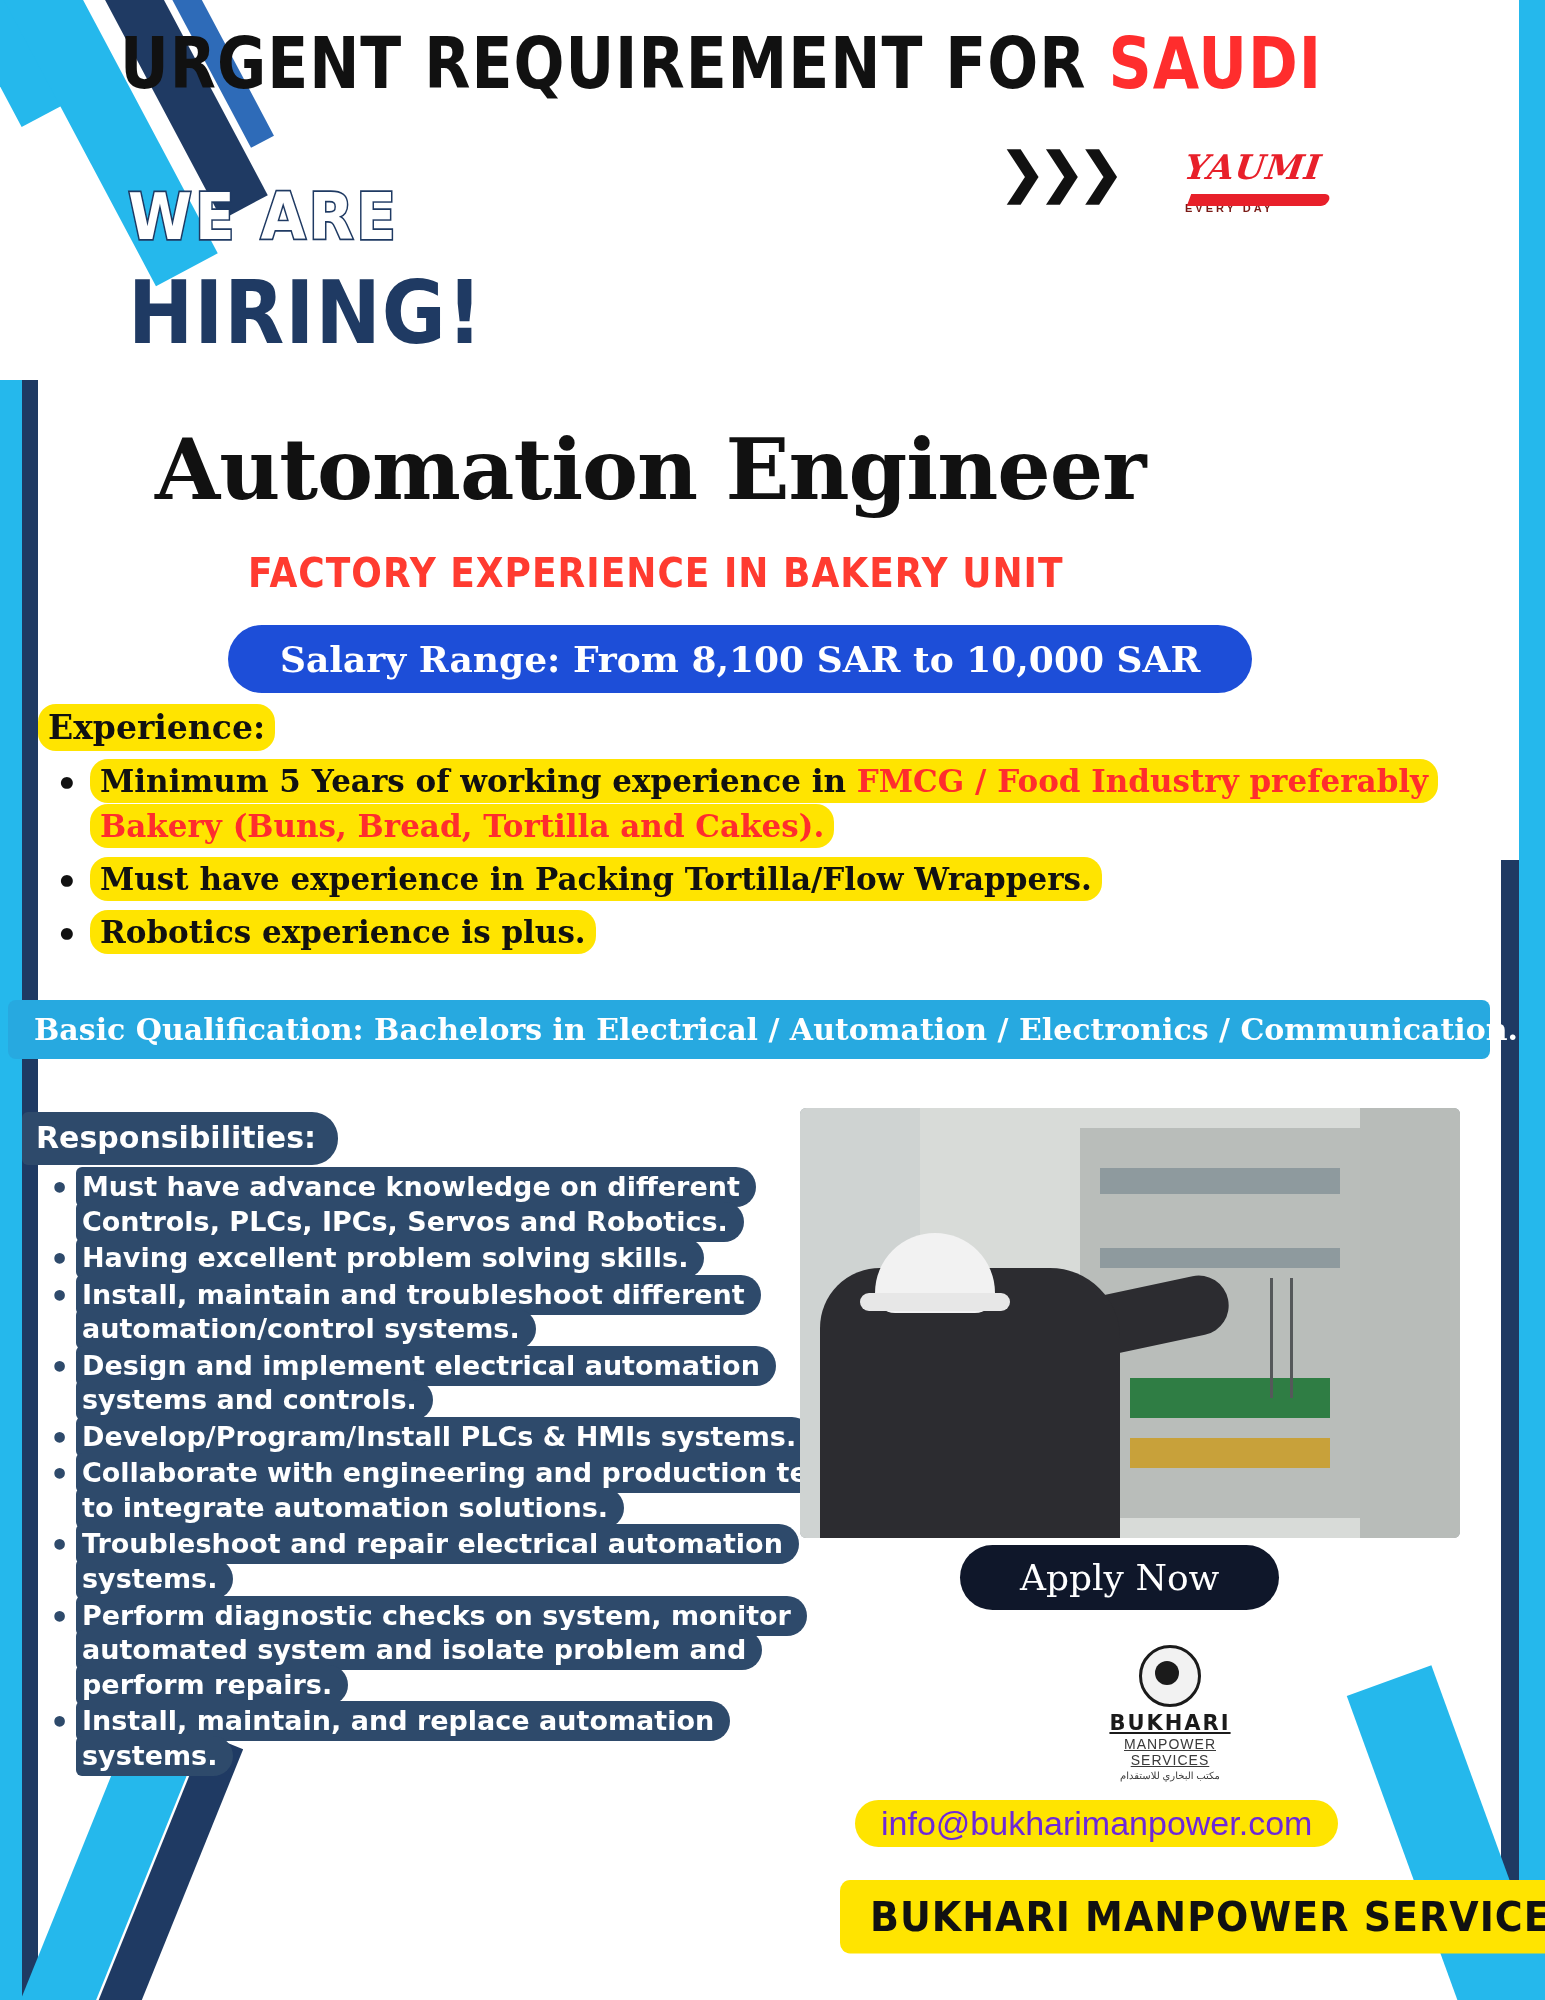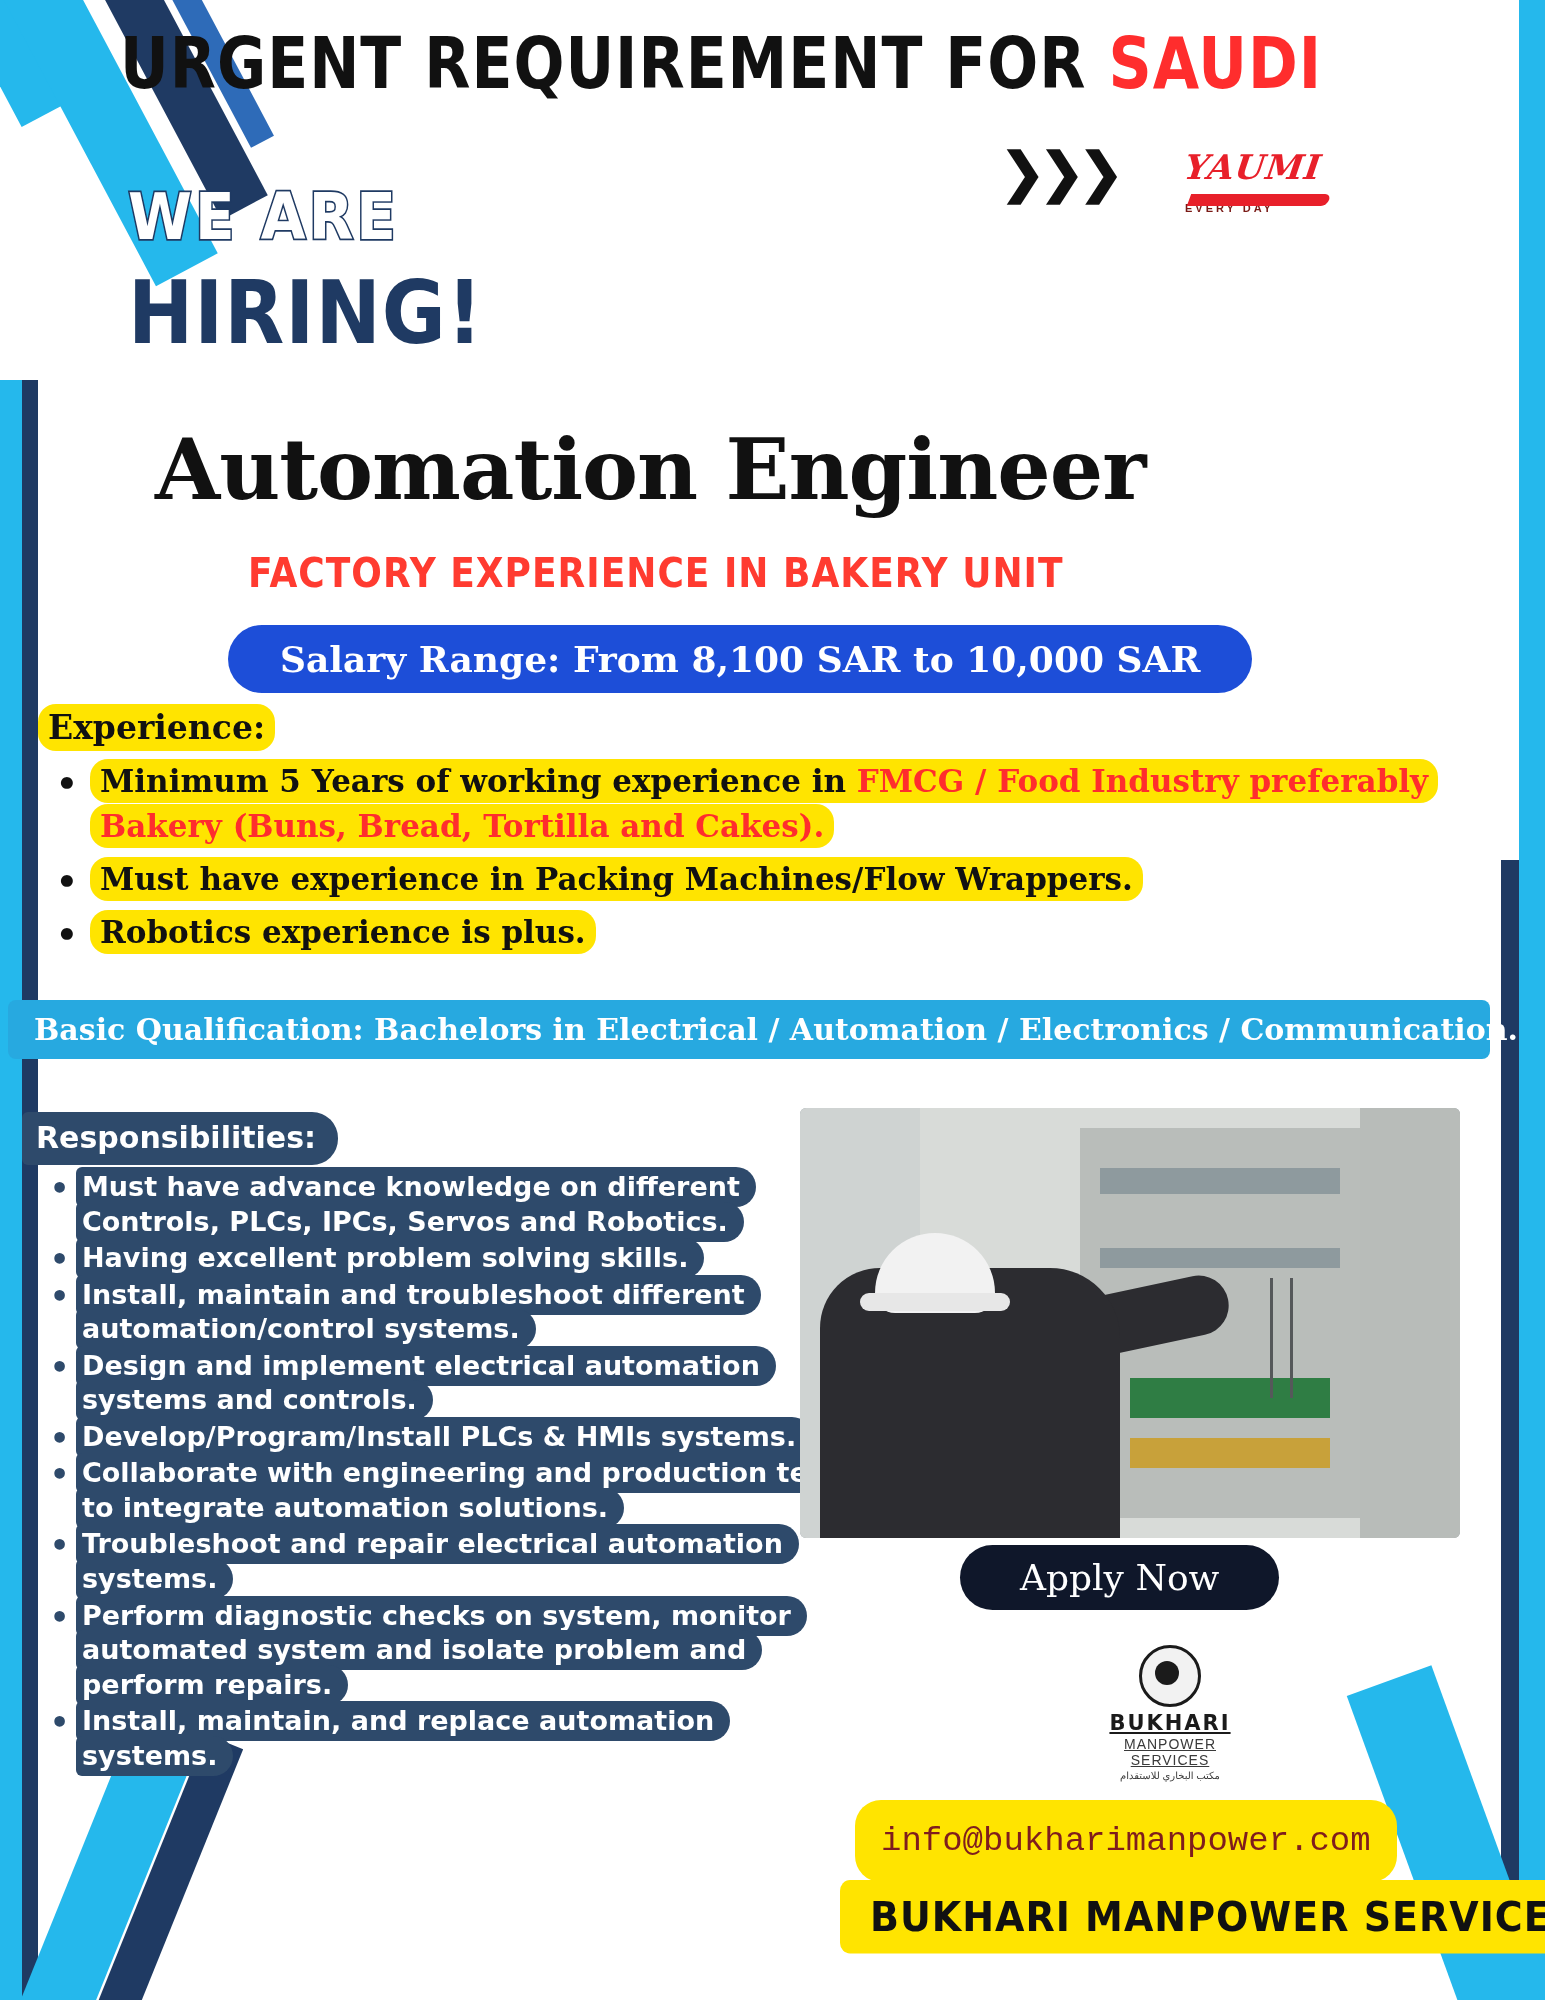--- a/index.html
+++ b/index.html
@@ -429,24 +429,24 @@
   .bk-ar {
     font-size: 10px;
     color: #3a3a3a;
     margin-top: 2px;
   }
 
   .email-pill {
     position: absolute;
     left: 855px; top: 1800px;
     background: #ffe400;
-    color: #7f1d1d;
-    font-family: Liberation Mono, monospace;
+    color: #6d28d9;
+    font-family: Liberation Sans, sans-serif;
     font-size: 34px;
-    padding: 22px 26px;
+    padding: 4px 26px;
     border-radius: 26px;
     white-space: nowrap;
   }
   .company-pill {
     position: absolute;
     left: 840px; top: 1880px;
     background: #ffe400;
     color: #111111;
     font-family: "DejaVu Sans", sans-serif;
     font-weight: 700;
@@ -492,21 +492,21 @@
   <div class="hiring">HIRING!</div>
 
   <div class="job-title">Automation Engineer</div>
   <div class="job-sub">FACTORY EXPERIENCE IN BAKERY UNIT</div>
   <div class="salary-pill">Salary Range: From 8,100 SAR to 10,000 SAR</div>
 
   <div class="exp-wrap">
     <div><span class="hl exp-label">Experience:</span></div>
     <ul class="exp-list">
       <li><span class="hl"><span>Minimum 5 Years of working experience in </span><span class="red">FMCG / Food Industry preferably Bakery (Buns, Bread, Tortilla and Cakes).</span></span></li>
-      <li><span class="hl"> Must have experience in Packing Machines/Flow Wrappers.</span></li>
+      <li><span class="hl"> Must have experience in Packing Tortilla/Flow Wrappers.</span></li>
       <li><span class="hl">Robotics experience is plus.</span></li>
     </ul>
   </div>
 
   <div class="qual-bar">Basic Qualification: Bachelors in Electrical / Automation / Electronics / Communication.</div>
 
   <div class="resp-label">Responsibilities:</div>
   <ul class="resp-list">
     <li><span class="txt"> Must have advance knowledge on different Controls, PLCs, IPCs, Servos and Robotics.</span></li>
     <li><span class="txt"> Having excellent problem solving skills.</span></li>

